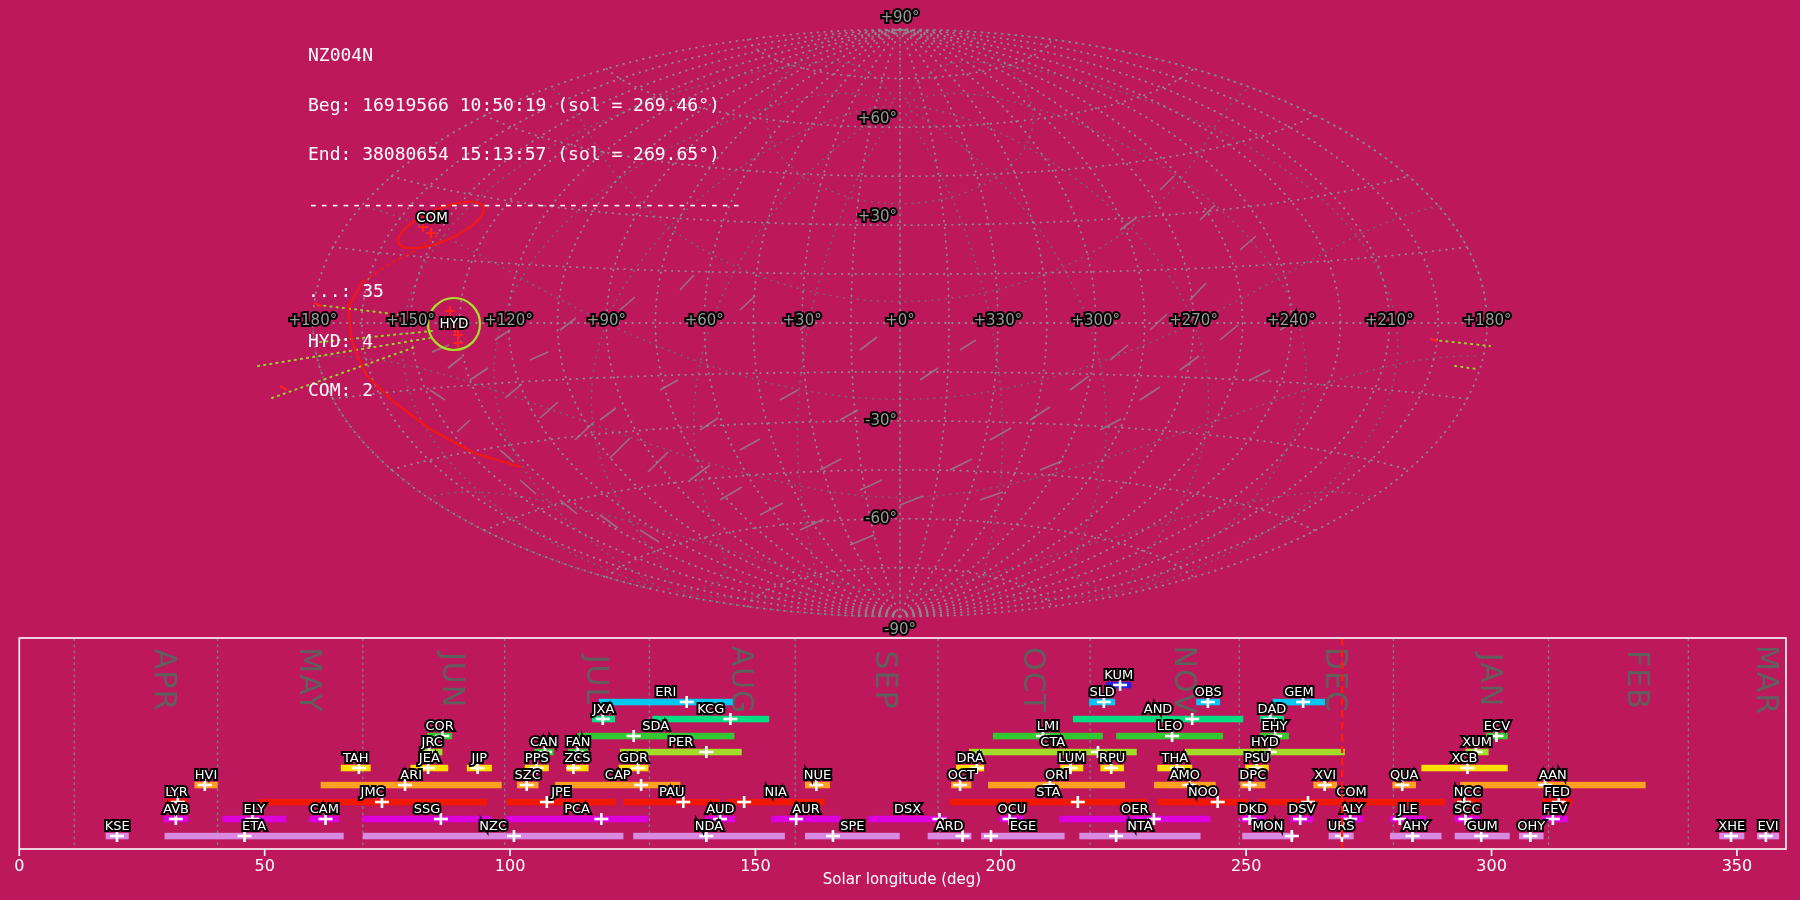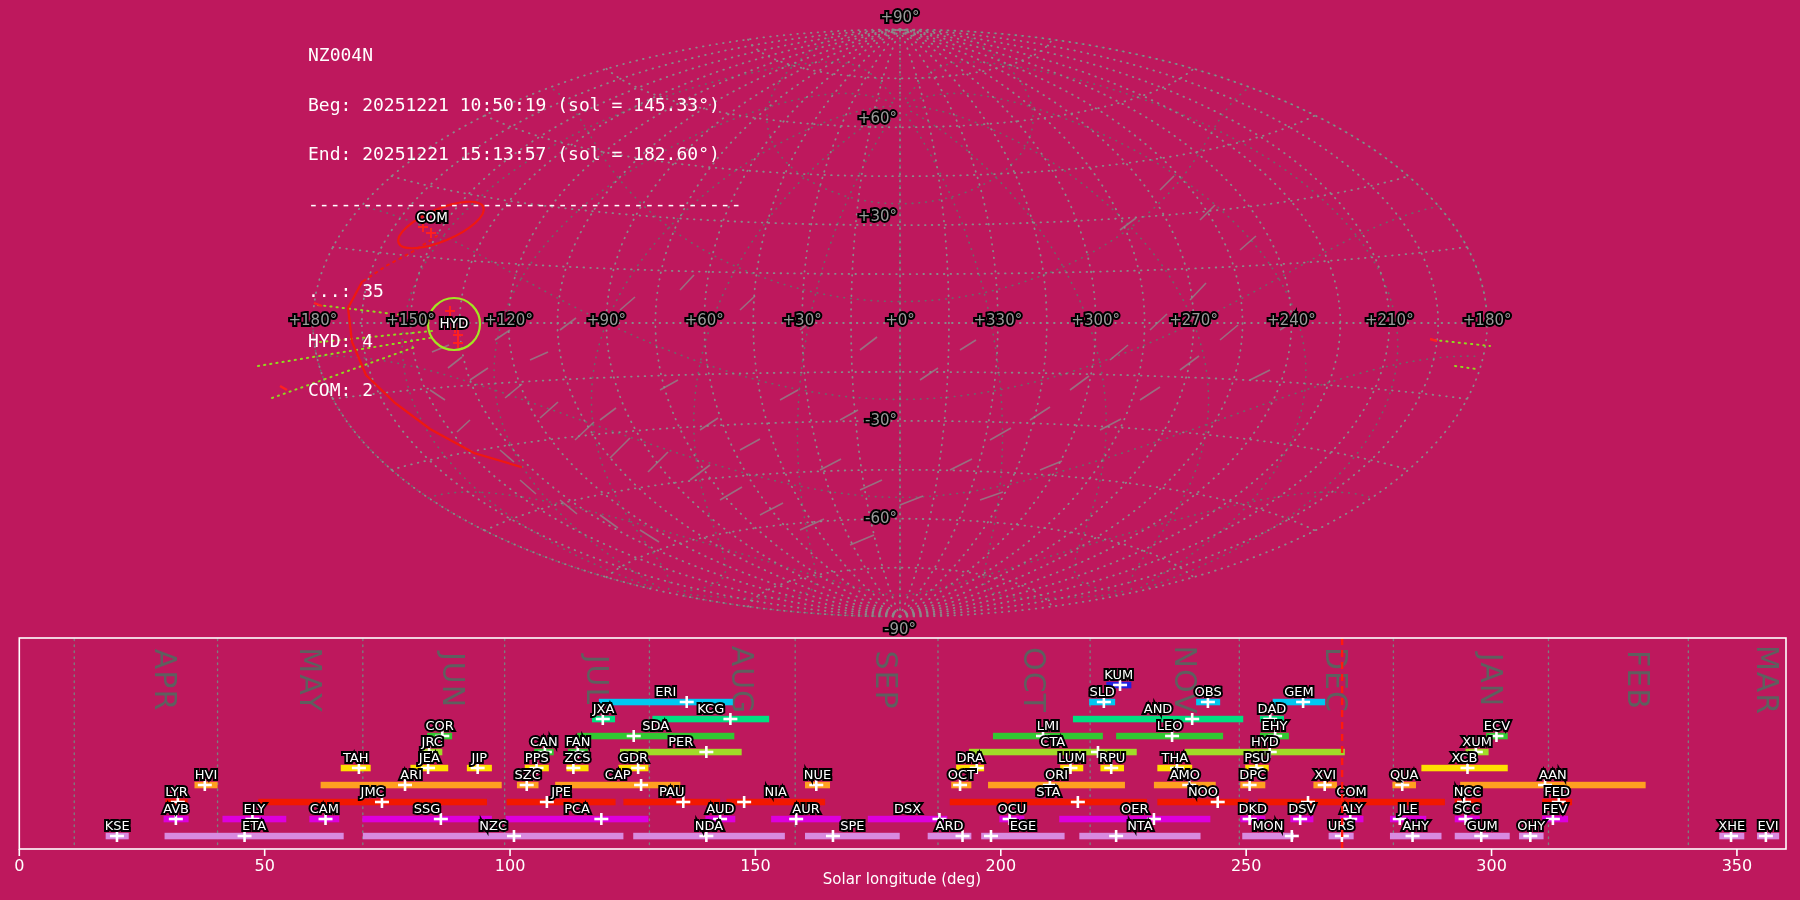--- a/index.html
+++ b/index.html
@@ -571,21 +571,21 @@
         <text x="1246.175" y="871" font-family="&quot;DejaVu Sans&quot;,sans-serif" fill="#fff" font-size="16px" text-anchor="middle">250</text>
         <line x1="1491.55" y1="849" x2="1491.55" y2="856" stroke="#fff" stroke-width="1.6"></line>
         <text x="1491.55" y="871" font-family="&quot;DejaVu Sans&quot;,sans-serif" fill="#fff" font-size="16px" text-anchor="middle">300</text>
         <line x1="1736.925" y1="849" x2="1736.925" y2="856" stroke="#fff" stroke-width="1.6"></line>
         <text x="1736.925" y="871" font-family="&quot;DejaVu Sans&quot;,sans-serif" fill="#fff" font-size="16px" text-anchor="middle">350</text>
         <text x="902" y="884" font-family="&quot;DejaVu Sans&quot;,sans-serif" fill="#fff" font-size="15px" text-anchor="middle">Solar longitude (deg)</text>
       </g>
     </svg>
   <div id="header">
     <div>NZ004N</div>
-    <div>Beg: 20251221 10:50:19 (sol = 145.33°)</div>
-    <div>End: 20251221 15:13:57 (sol = 182.60°)</div>
+    <div>Beg: 16919566 10:50:19 (sol = 269.46°)</div>
+    <div>End: 38080654 15:13:57 (sol = 269.65°)</div>
     <div>----------------------------------------</div>
     <div class="gap"></div>
     <div><span>...</span>: <span>35</span></div>
     <div><span>HYD</span>: <span>4</span></div>
     <div><span>COM</span>: <span>2</span></div>
   </div>
 </div>
 
 </body></html>

